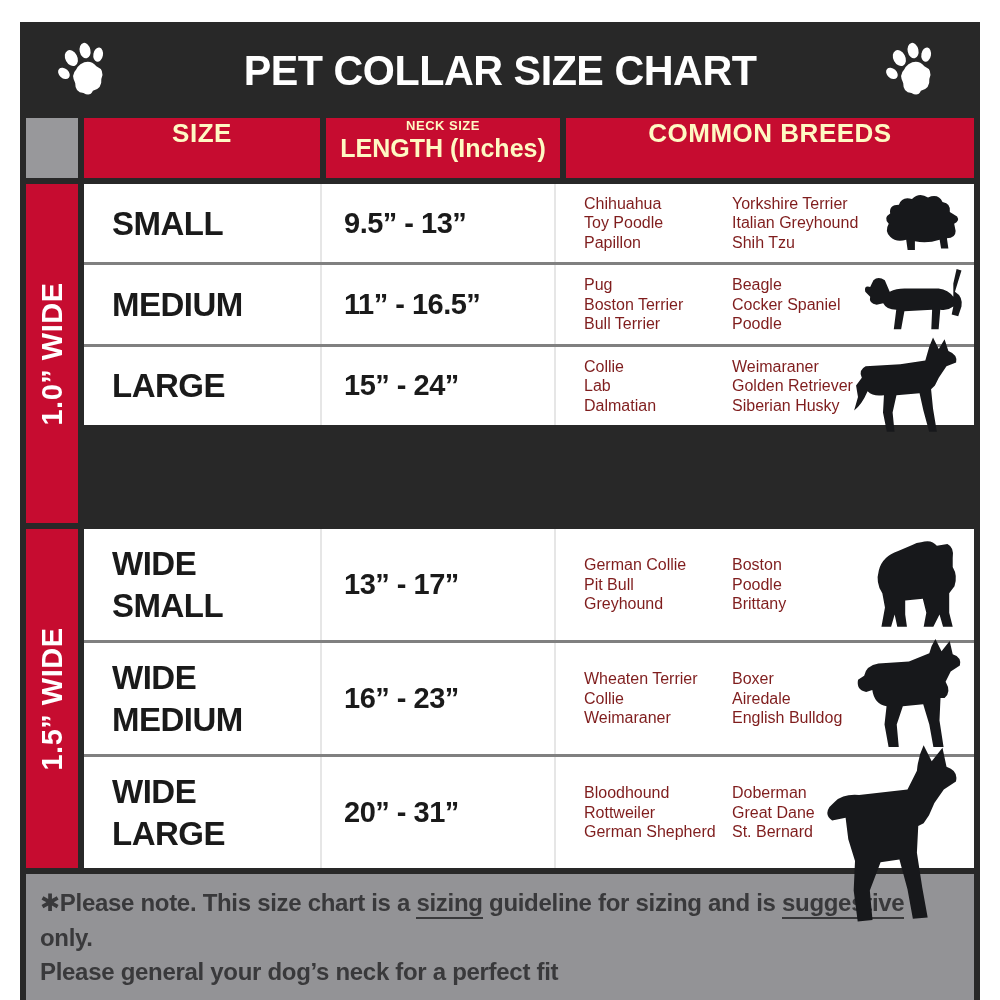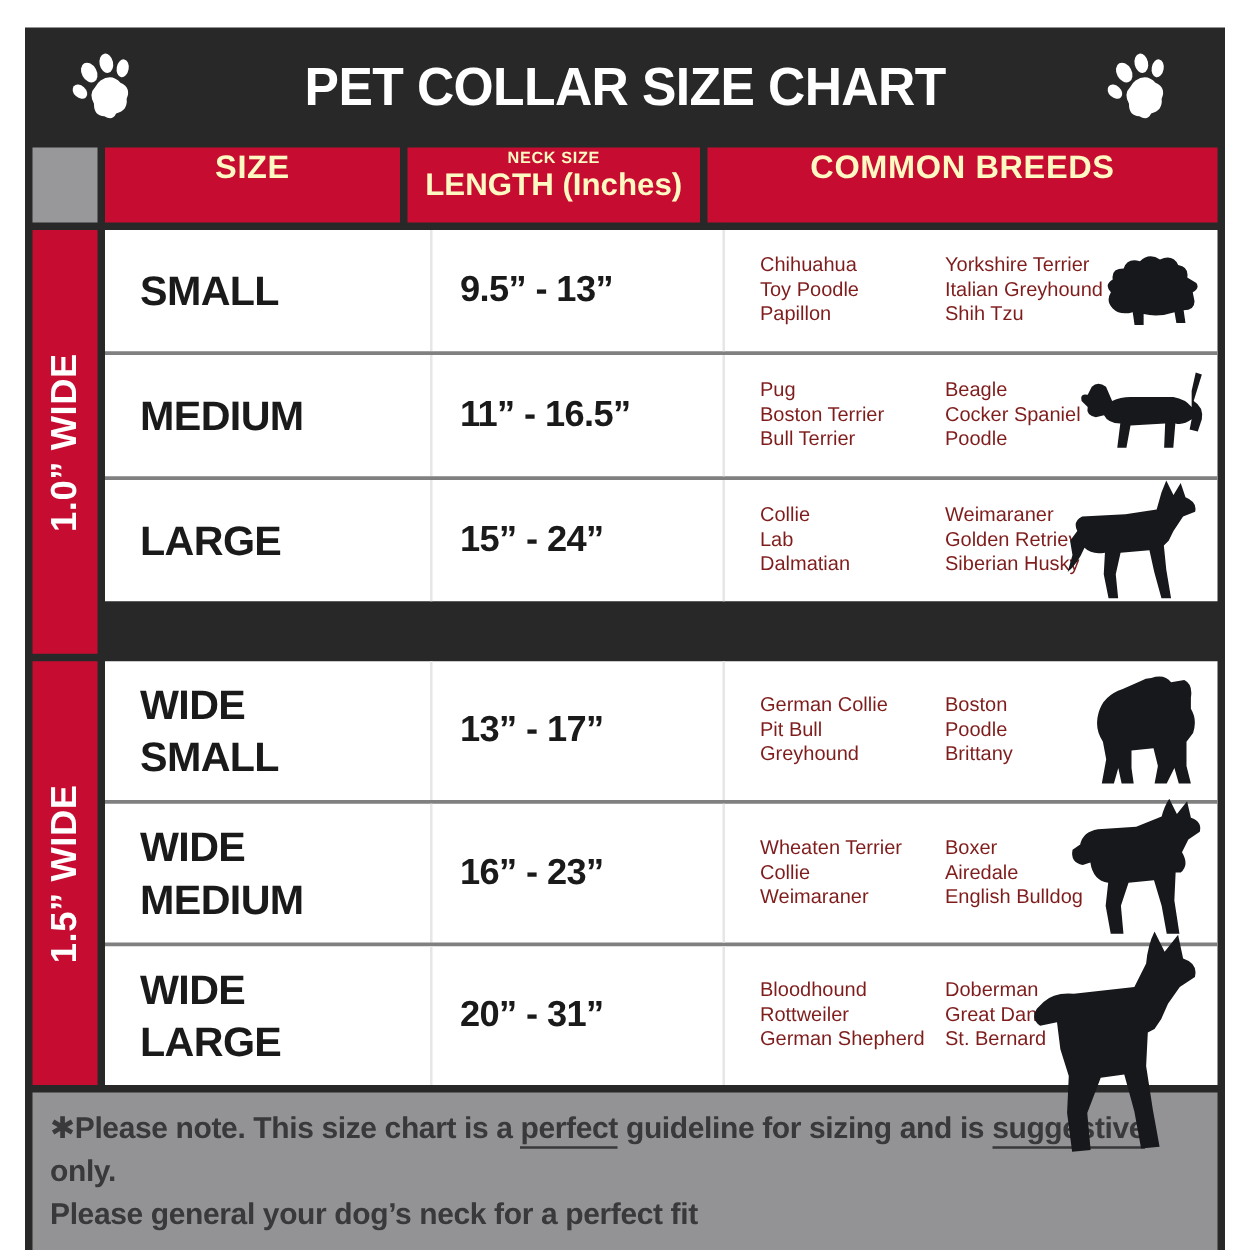--- a/index.html
+++ b/index.html
@@ -19,21 +19,21 @@
   .hcell .small-top{font-size:13px;letter-spacing:0.5px;margin-bottom:1px;}
   .hcell .main-bottom{font-size:25px;}
   .sidebar{background:#c60c30;position:relative;}
   .vlabel{position:absolute;left:50%;top:50%;transform:translate(-50%,-50%) rotate(-90deg);
     white-space:nowrap;color:#fff;font-weight:bold;font-size:29px;letter-spacing:0.5px;}
   .section-body{grid-column:2 / 5;background:#ffffff;display:flex;flex-direction:column;}
   .trow{flex:1;display:flex;align-items:stretch;min-height:0;}
   .trow + .trow{border-top:3px solid #808080;}
   .cell{display:flex;align-items:center;box-sizing:border-box;}
   .cell.size{width:236px;padding-left:28px;}
-  .cell.neck{width:234px;border-left:2px solid #e6e6e6;padding-left:22px;margin-left:24px;}
+  .cell.neck{width:234px;border-left:2px solid #e6e6e6;padding-left:22px;}
   .cell.breeds{flex:1;border-left:2px solid #e6e6e6;position:relative;padding-left:28px;}
   .size-label{font-weight:bold;font-size:33px;color:#1a1a1a;max-width:175px;line-height:1.25;letter-spacing:-0.5px;}
   .neck-label{font-weight:bold;font-size:29px;color:#1a1a1a;letter-spacing:-0.5px;}
   .breed-col{white-space:pre-line;font-size:16px;line-height:1.22;color:#7f1d1d;}
   .breed-col.c1{width:148px;}
   .breed-col.c2{width:150px;}
   .dog{position:absolute;z-index:5;}
   .dog svg{display:block;}
   
   .footer{grid-column:1 / -1;background:#939396;color:#39393b;padding:12px 16px 10px 14px;
@@ -78,21 +78,21 @@
       <span class="main-bottom">LENGTH (Inches)</span>
     </div>
     <div class="hcell" style="height:60px;">
       <span class="one">COMMON BREEDS</span>
     </div>
 
     <div class="sidebar" style="height:339px;">
       <span class="vlabel">1.0” WIDE</span>
     </div>
 
-    <div class="section-body" style="height:297px;">
+    <div class="section-body" style="height:241px;">
 
       <div class="trow">
         <div class="cell size">
             <span class="size-label">SMALL</span>
           </div>
         <div class="cell neck">
             <span class="neck-label">9.5” - 13”</span>
           </div>
         <div class="cell breeds">
           <span class="breed-col c1">Chihuahua
@@ -223,18 +223,18 @@
             <svg viewBox="0 0 110 135" width="148" height="182" fill="#17181b">
               <path d="M80 0 L86 12 94 2 97 16 Q106 19 104 27 L95 33 88 43 84 52 80 58 76 60 75 80 79 106 83 128 72 129 68 107 62 85 48 87 40 108 42 130 31 131 28 108 29 86 24 70 22 54 12 56 Q6 52 10 46 L14 42 Q20 36 32 37 L68 33 75 19 Q76 8 80 0 Z"></path>
             </svg>
           </span>
         </div>
       </div>
 
     </div>
 
     <div class="footer">
-      <div><span>✱Please note. This size chart is a </span><span class="ul">perfect</span><span> guideline for sizing and is </span><span class="ul">suggestive</span><span> only.</span></div>
+      <div><span>✱Please note. This size chart is a </span><span class="ul">sizing</span><span> guideline for sizing and is </span><span class="ul">suggestive</span><span> only.</span></div>
       <div>Please general your dog’s neck for a perfect fit</div>
     </div>
 
   </div>
 </div>
 
 </body></html>

